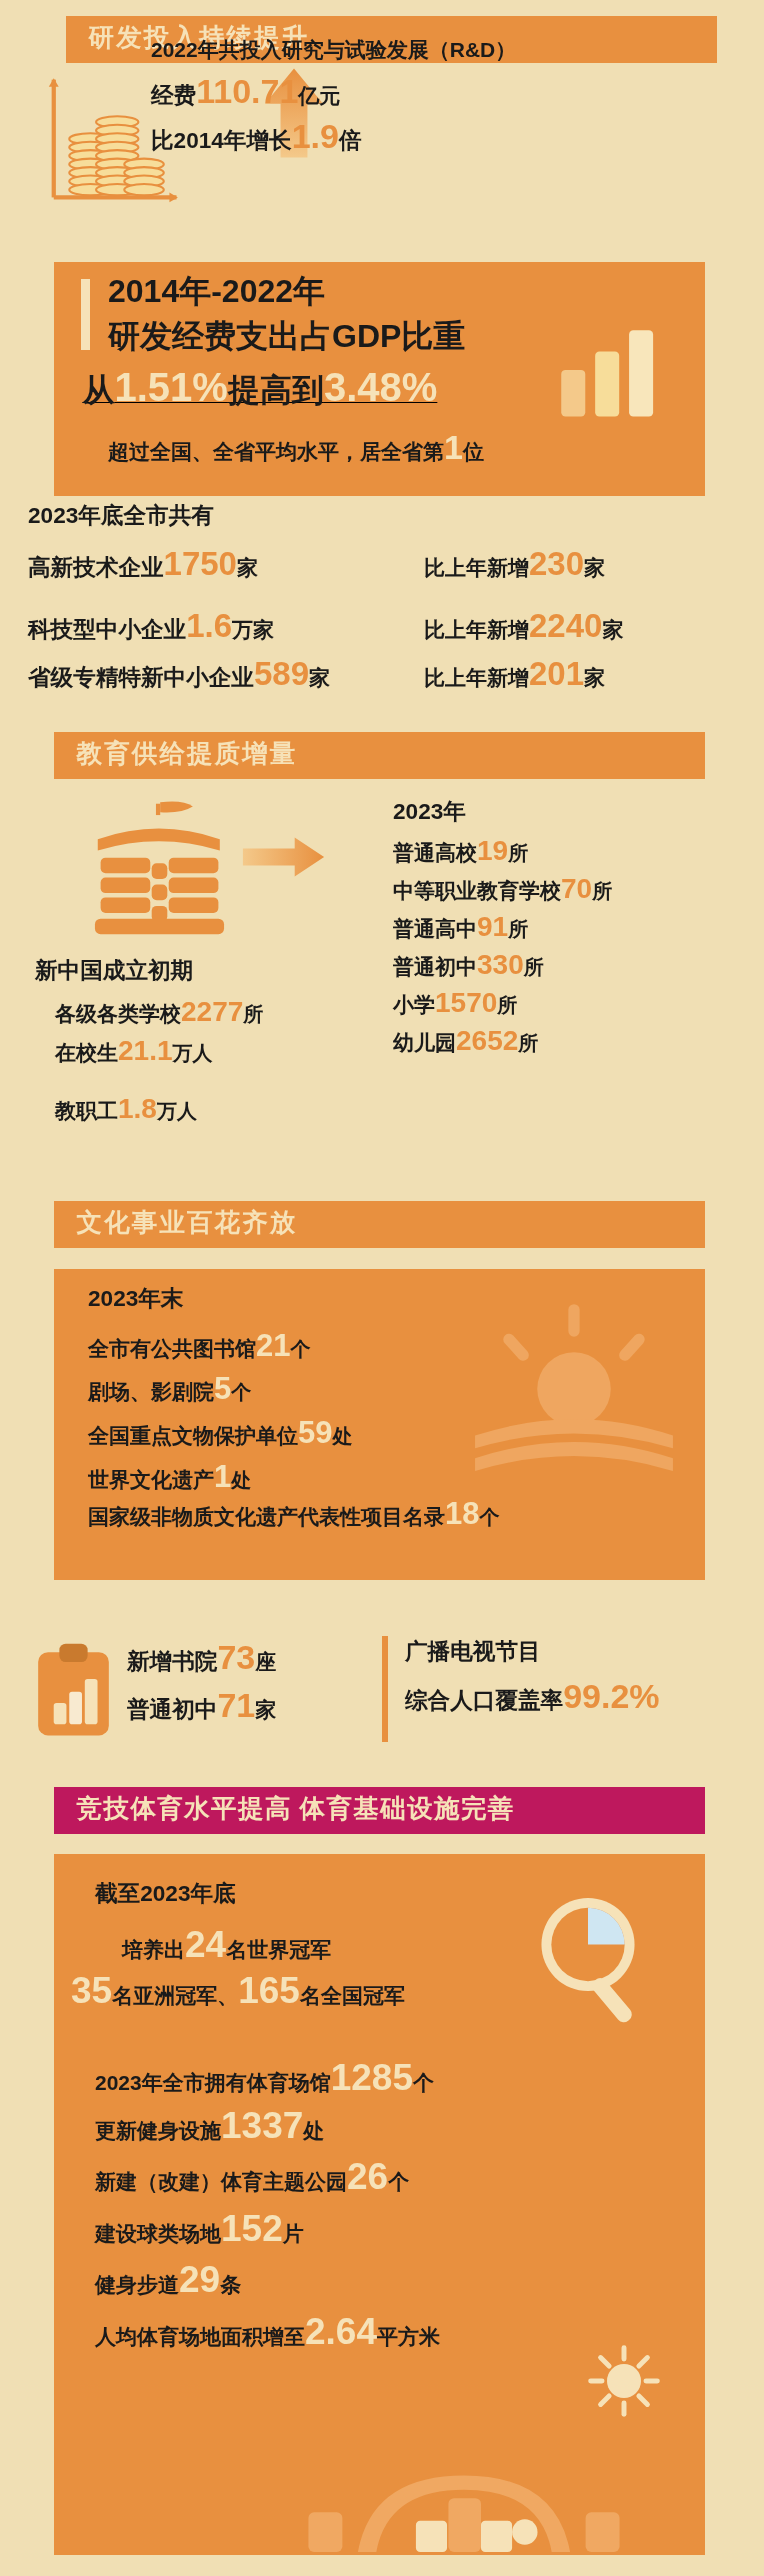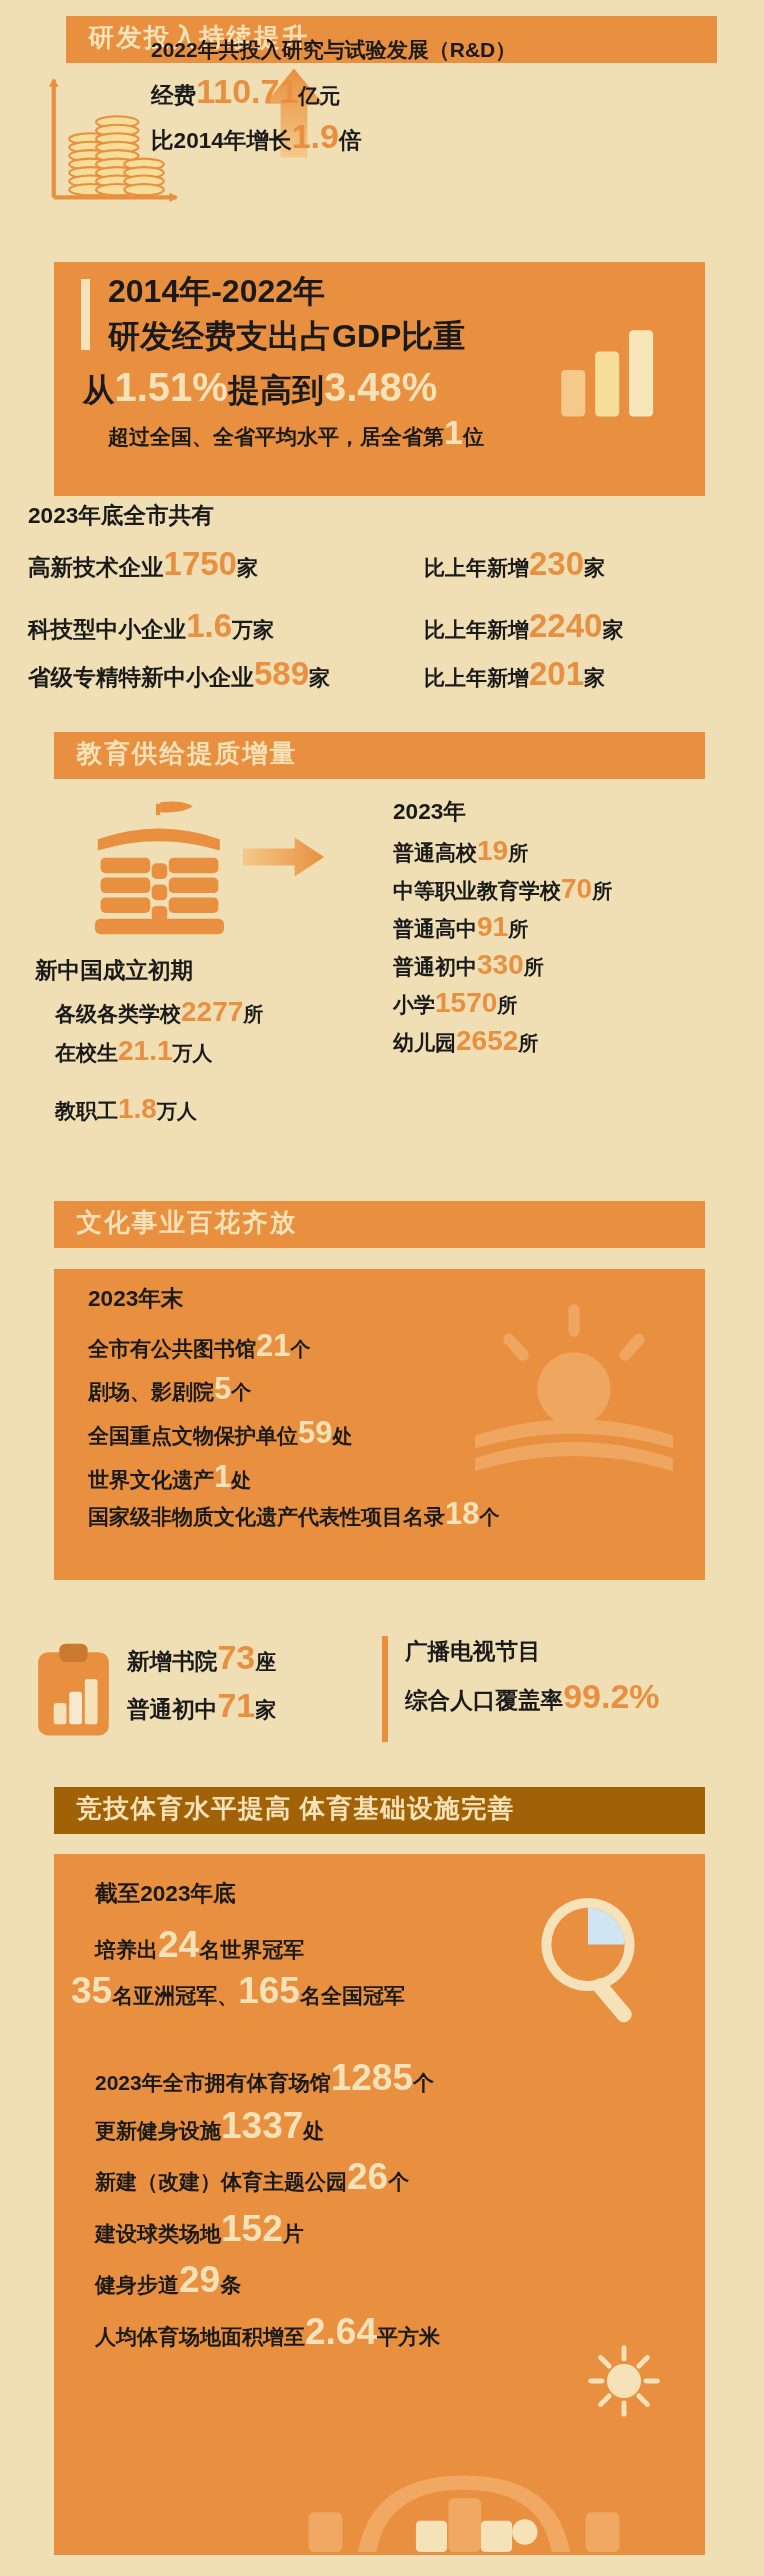--- a/index.html
+++ b/index.html
@@ -101,21 +101,21 @@
 
     <svg class="abs" style="right:42px; top:64px;" width="106" height="92" viewBox="0 0 150 130">
       <rect x="6" y="62" width="34" height="66" rx="6" fill="#f4c98a"></rect>
       <rect x="54" y="36" width="34" height="92" rx="6" fill="#f7dd9a"></rect>
       <rect x="102" y="6" width="34" height="122" rx="6" fill="#f8e6bb"></rect>
     </svg>
 
     <div class="abs" style="left:54px; top:12.7px;">
       <div class="line t-dark s34" style="margin-bottom:11.3px;">2014年-2022年</div>
       <div class="line t-dark s34" style="margin-bottom:12.7px;">研发经费支出占GDP比重</div>
-      <div class="line" style="margin-bottom:7px; margin-left:-25.5px;">
+      <div class="line" style="margin-bottom:22px; margin-left:-25.5px;text-decoration:underline;">
         <span class="t-dark s34">从</span><span class="t-cream num s56">1.51%</span><span class="t-dark s34">提高到</span><span class="t-cream num s56">3.48%</span>
       </div>
       <div class="line">
         <span class="t-dark s30">超过全国、全省平均水平，居全省第</span><span class="t-cream num s48">1</span><span class="t-dark s30">位</span>
       </div>
     </div>
   </div>
 
   <div class="abs" style="left:28px; top:504px; width:715px;">
     <div class="line t-dark s32" style="margin-bottom:17px;">2023年底全市共有</div>
@@ -270,21 +270,21 @@
 
   <div class="abs" style="left:382px; top:1636px; width:5.7px; height:106px; background:#e8903f;"></div>
 
   <div class="abs" style="left:405px; top:1640px; width:326px;">
     <div class="line t-dark s32" style="margin-bottom:15.6px;">广播电视节目</div>
     <div class="line">
       <span class="t-dark s32">综合人口覆盖率</span><span class="t-orange num s48">99.2%</span>
     </div>
   </div>
 
-  <div class="abs" style="left:54px; top:1787px; width:651px; height:47px; background:#a16207;">
+  <div class="abs" style="left:54px; top:1787px; width:651px; height:47px; background:#be185d;">
     <div class="abs" style="left:22.6px; top:4.2px; font-size:25.5px; font-weight:bold; color:#f6e2b8;
          letter-spacing:1.4px; font-family:'Liberation Serif',serif;">竞技体育水平提高 体育基础设施完善</div>
   </div>
 
   <div class="abs" style="left:54px; top:1854px; width:651px; height:701px; background:#e8903f; overflow:hidden;">
 
     <svg class="abs" style="right:50px; top:35px;" width="134" height="142" viewBox="0 0 190 200">
       <circle cx="95" cy="78" r="66" fill="#f6e2b8"></circle>
       <circle cx="95" cy="78" r="52" fill="#e8903f"></circle>
       <path d="M95 26 a52 52 0 0 1 52 52 l-52 0 z" fill="#cfe6f2"></path>
@@ -312,21 +312,21 @@
         <rect x="452" y="140" width="48" height="56" rx="8"></rect>
         <rect x="212" y="152" width="44" height="44" rx="6" fill="#f6e2b8"></rect>
         <rect x="304" y="152" width="44" height="44" rx="6" fill="#f6e2b8"></rect>
         <circle cx="366" cy="168" r="18" fill="#f6e2b8"></circle>
         <rect x="258" y="120" width="46" height="76" rx="8"></rect>
       </g>
     </svg>
 
     <div class="abs" style="left:41px; top:28px; width:495px;">
       <div class="line t-dark s32" style="margin-bottom:20px;">截至2023年底</div>
-      <div class="line" style="margin-bottom:7px;">
+      <div class="line" style="margin-bottom:7px;margin-left:27px;">
         <span class="t-dark s30">培养出</span><span class="t-cream num s52">24</span><span class="t-dark s30">名世界冠军</span>
       </div>
       <div class="line" style="margin-left:-24px;">
         <span class="t-cream num s52">35</span><span class="t-dark s30">名亚洲冠军、</span><span class="t-cream num s52">165</span><span class="t-dark s30">名全国冠军</span>
       </div>
     </div>
 
     <div class="abs" style="left:41px; top:205px; width:594px;">
       <div class="line" style="margin-bottom:9px;">
         <span class="t-dark s30">2023年全市拥有体育场馆</span><span class="t-cream num s52">1285</span><span class="t-dark s30">个</span>

